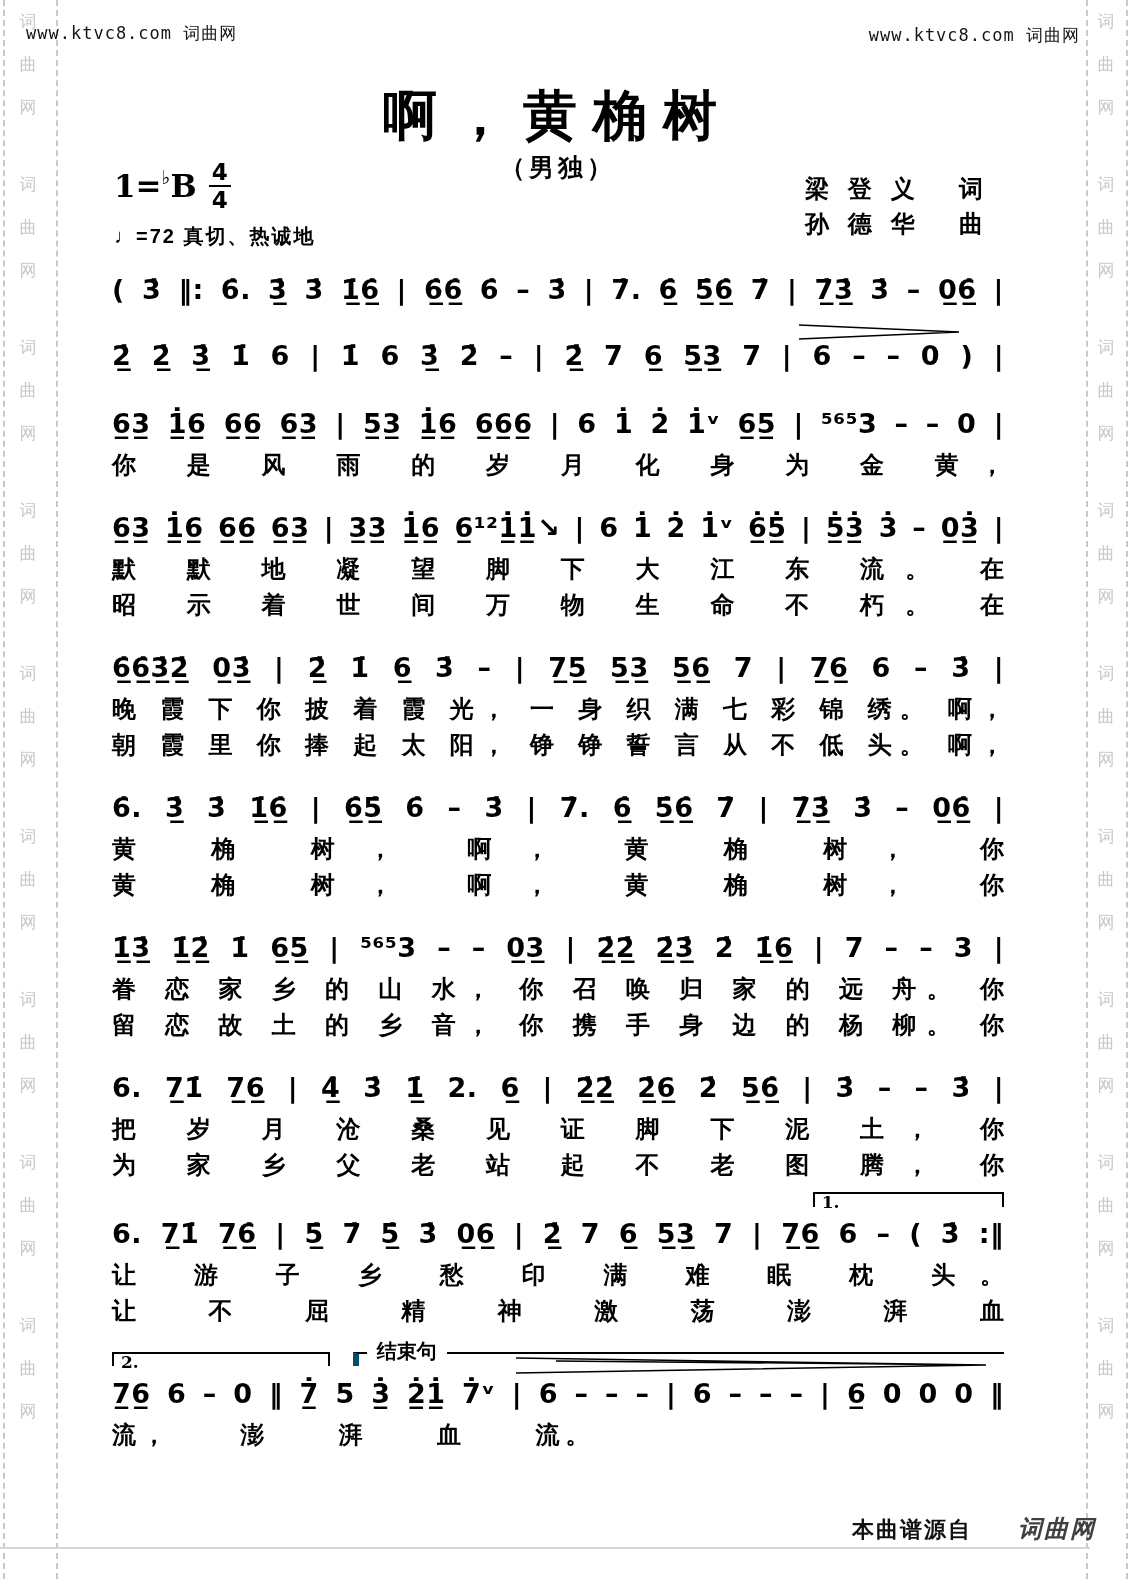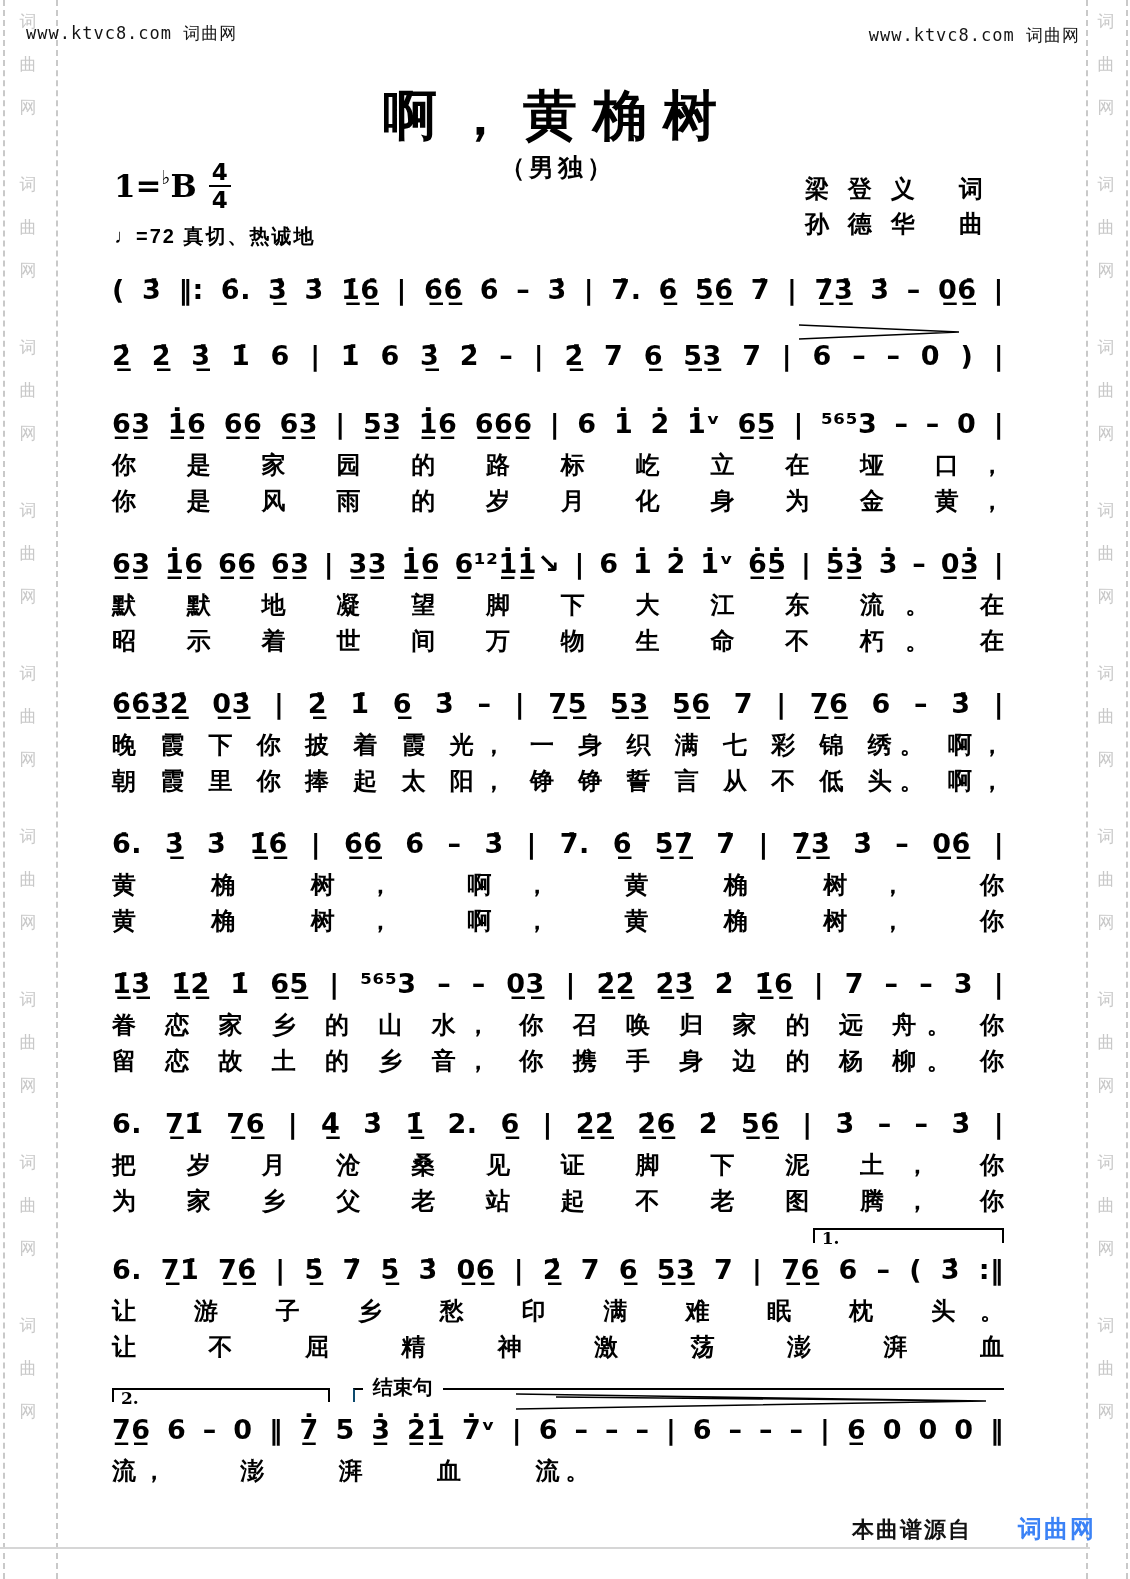--- a/index.html
+++ b/index.html
@@ -48,21 +48,21 @@
   .lyric.loose{text-align:left;text-align-last:left;word-spacing:54px;letter-spacing:6px;}
   
   .volta1{position:absolute;top:-22px;right:0;width:21%;height:13px;
           border-top:2px solid #000;border-left:2px solid #000;border-right:2px solid #000;}
   .volta-label{display:inline-block;margin:0 0 0 7px;font-size:17px;font-weight:bold;line-height:1;
                font-family:"DejaVu Serif",serif;}
   .ending-row{position:relative;height:26px;margin-bottom:4px;}
   .volta2{position:absolute;left:0;top:8px;width:24%;height:12px;
           border-top:2px solid #000;border-left:2px solid #000;border-right:2px solid #000;}
   .end-phrase{position:absolute;left:27%;right:0;top:8px;height:12px;
-              border-top:2px solid #000;border-left:2px solid #0c4a6e;padding-left:28px;}
+              border-top:2px solid #000;border-left:6px solid #0c4a6e;padding-left:28px;}
   .end-phrase .end-label{position:absolute;left:8px;top:-13px;background:#fff;padding:0 10px;
               font-size:20px;font-weight:bold;line-height:1;font-family:"DejaVu Serif",serif;}
   .hairpin{position:absolute;}
   .hp-s2{top:-12px;right:5%;}
   .hp-s10{top:-18px;right:2%;}
   
   .footer-line{position:absolute;left:0;right:40px;bottom:30px;border-top:2px solid #d6d6d6;}
   .footer{position:absolute;right:34px;bottom:34px;font-size:22px;font-weight:bold;white-space:nowrap;}
   .footer .src{color:#111;margin-right:46px;letter-spacing:2px;}
   .footer .site{font-size:24px;letter-spacing:2px;}
@@ -189,38 +189,37 @@
 
       <div class="system">
         <svg class="hairpin hp-s2" width="160" height="16" viewBox="0 0 160 16">
           <path d="M0,1 L160,8 M0,15 L160,8" stroke="#000" stroke-width="1.6" fill="none"></path>
         </svg>
         <div class="notes">2̲̇ 2̲̇ 3̲̇ 1̇ 6 | 1̇ 6 3̲̇ 2̇ – | 2̲̇ 7 6̲ 5̲3̲ 7 | 6 – – 0 ) |</div>
       </div>
 
       <div class="system">
         <div class="notes">6̲3̲ 1̲̇6̲ 6̲6̲ 6̲3̲ | 5̲3̲ 1̲̇6̲ 6̲6̲6̲ | 6 1̇ 2̇ 1̇ᵛ 6̲5̲ | ⁵⁶⁵3 – – 0 |</div>
-        <div class="lyric">你 是 家 园 的 路 标 屹 立 在 垭 口，</div>
         <div class="lyric">你 是 风 雨 的 岁 月 化 身 为 金 黄，</div>
       </div>
 
       <div class="system">
         <div class="notes">6̲3̲ 1̲̇6̲ 6̲6̲ 6̲3̲ | 3̲3̲ 1̲̇6̲ 6̲¹²1̲̇1̲̇↘ | 6 1̇ 2̇ 1̇ᵛ 6̲̇5̲̇ | 5̲̇3̲̇ 3̇ – 0̲3̲̇ |</div>
         <div class="lyric">默 默 地 凝 望 脚 下 大 江 东 流。 在</div>
         <div class="lyric">昭 示 着 世 间 万 物 生 命 不 朽。 在</div>
       </div>
 
       <div class="system">
         <div class="notes">6̲̇6̲̇3̲̇2̲̇ 0̲3̲̇ | 2̲̇ 1̇ 6̲ 3̇ – | 7̲5̲ 5̲3̲ 5̲6̲ 7 | 7̲6̲ 6 – 3̇ |</div>
         <div class="lyric">晚 霞 下 你 披 着 霞 光， 一 身 织 满 七 彩 锦 绣。 啊，</div>
         <div class="lyric">朝 霞 里 你 捧 起 太 阳， 铮 铮 誓 言 从 不 低 头。 啊，</div>
       </div>
 
       <div class="system">
-        <div class="notes">6̇. 3̲̇ 3̇ 1̲̇6̲̇ | 6̲̇6̲̇ 6̇ – 3̇ | 7̇. 6̲̇ 5̲̇7̲̇ 7̇ | 7̲̇3̲̇ 3̇ – 0̲6̲̇ |</div>
+        <div class="notes">6̇. 3̲̇ 3̇ 1̲̇6̲̇ | 6̲̇5̲̇ 6̇ – 3̇ | 7̇. 6̲̇ 5̲̇6̲̇ 7̇ | 7̲̇3̲̇ 3̇ – 0̲6̲̇ |</div>
         <div class="lyric">黄 桷 树， 啊， 黄 桷 树， 你</div>
         <div class="lyric">黄 桷 树， 啊， 黄 桷 树， 你</div>
       </div>
 
       <div class="system">
         <div class="notes">1̲̇3̲̇ 1̲̇2̲̇ 1̇ 6̲5̲ | ⁵⁶⁵3 – – 0̲3̲ | 2̲̇2̲̇ 2̲̇3̲̇ 2̇ 1̲̇6̲ | 7 – – 3 |</div>
         <div class="lyric">眷 恋 家 乡 的 山 水， 你 召 唤 归 家 的 远 舟。 你</div>
         <div class="lyric">留 恋 故 土 的 乡 音， 你 携 手 身 边 的 杨 柳。 你</div>
       </div>
 
@@ -255,16 +254,16 @@
           <div class="notes">7̲6̲ 6 – 0 ‖ 7̲̇ 5 3̲̇ 2̲̇1̲̇ 7̇ᵛ | 6 – – – | 6 – – – | 6̲ 0 0 0 ‖</div>
         </div>
         <div class="lyric loose">流， 澎 湃 血 流。</div>
       </div>
 
     </div>
   </div>
 
   <div class="footer-line"></div>
   <div class="footer">
-    <span class="src">本曲谱源自</span><span class="site" style="color: #3b82f6;">词曲网</span>
+    <span class="src">本曲谱源自</span><span class="site" style="color: #404040; font-style: italic;">词曲网</span>
   </div>
 
 </div>
 
 </body></html>

